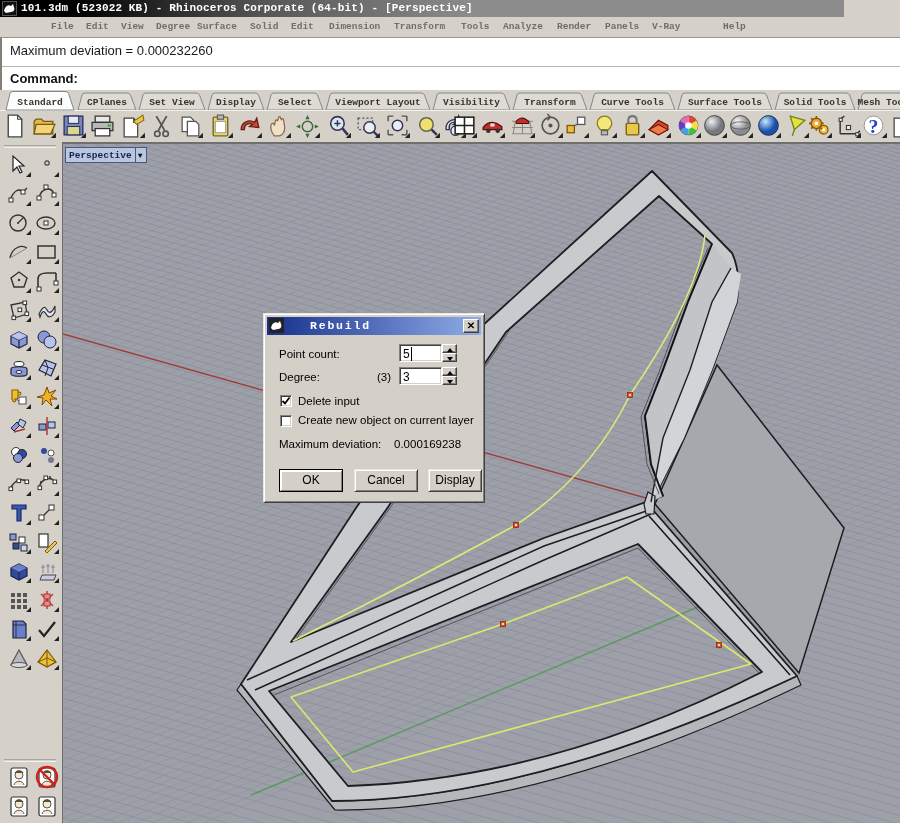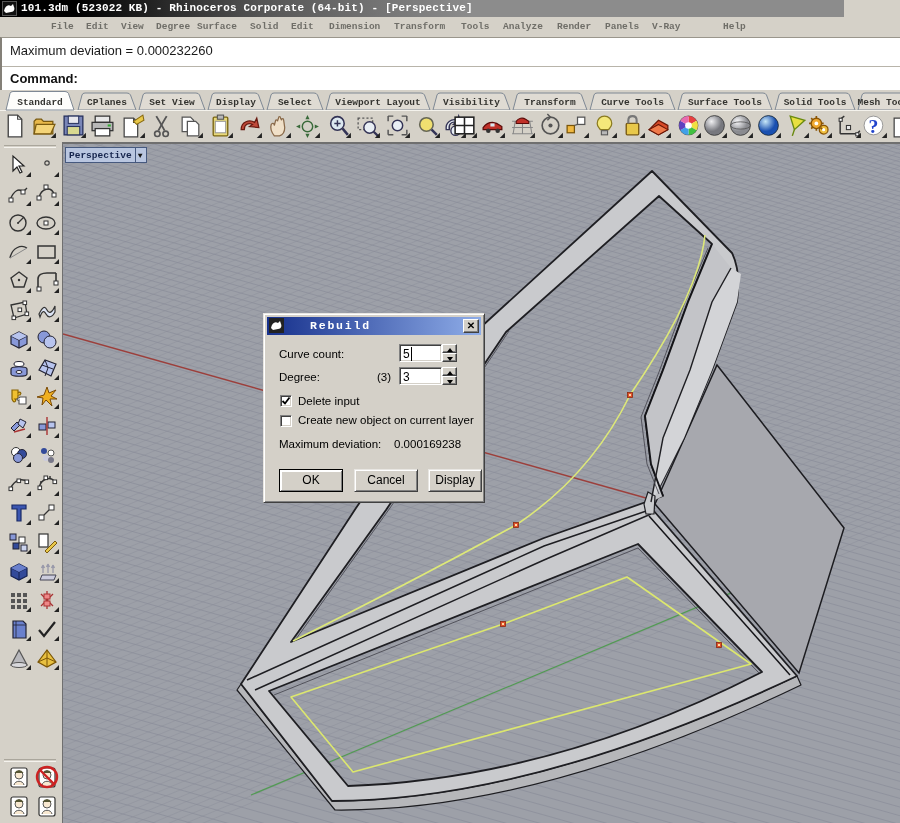--- a/index.html
+++ b/index.html
@@ -613,21 +613,21 @@
 
     <div id="dlg">
       <div id="dlgtitle">
         <div class="dicon"><svg width="15" height="15" viewBox="0 0 15 15">
               <rect width="15" height="15" fill="#222"></rect>
               <path d="M2,10 C3,5 6,3 9,5 L11,3 L12,6 C13,8 12,11 9,11 L4,12 Z" fill="#fff"></path>
             </svg></div>
         <div class="dtext">Rebuild</div>
         <div id="dlgclose">✕</div>
       </div>
-      <div class="dlbl" style="top:34px">Curve count:</div>
+      <div class="dlbl" style="top:34px">Point count:</div>
       <div class="dfield" style="left:135px;top:30px">5<span style="border-left:1px solid #000;margin-left:1px"></span></div>
       <div class="dspin" style="left:178px;top:30px">
           <div class="up">
             <i></i>
           </div>
           <div class="dn">
             <i></i>
           </div>
         </div>
       <div class="dlbl" style="top:57px">Degree:</div>

